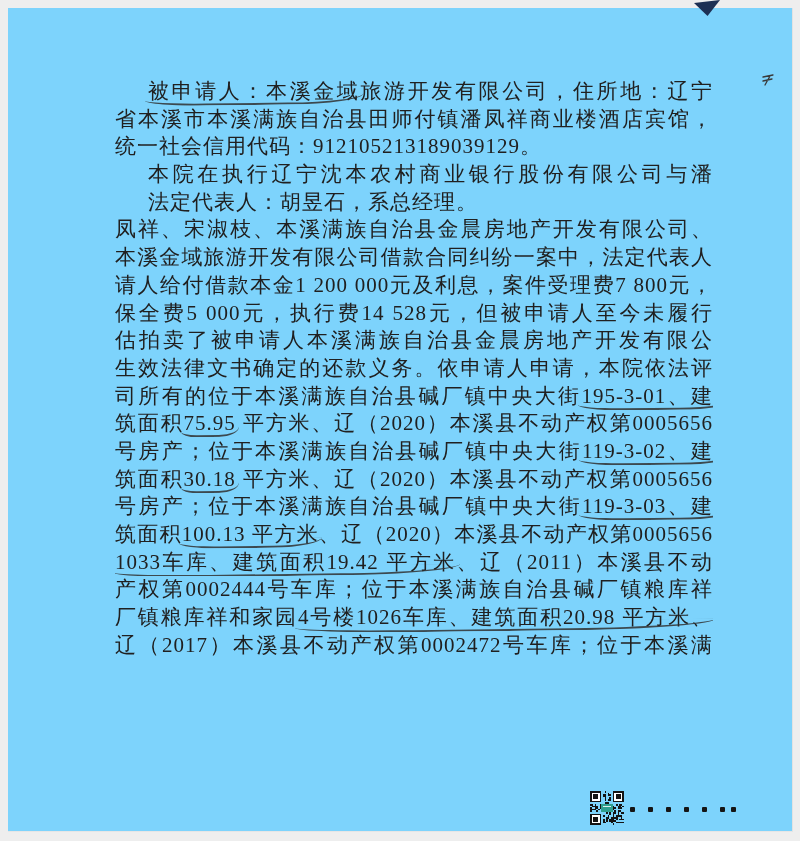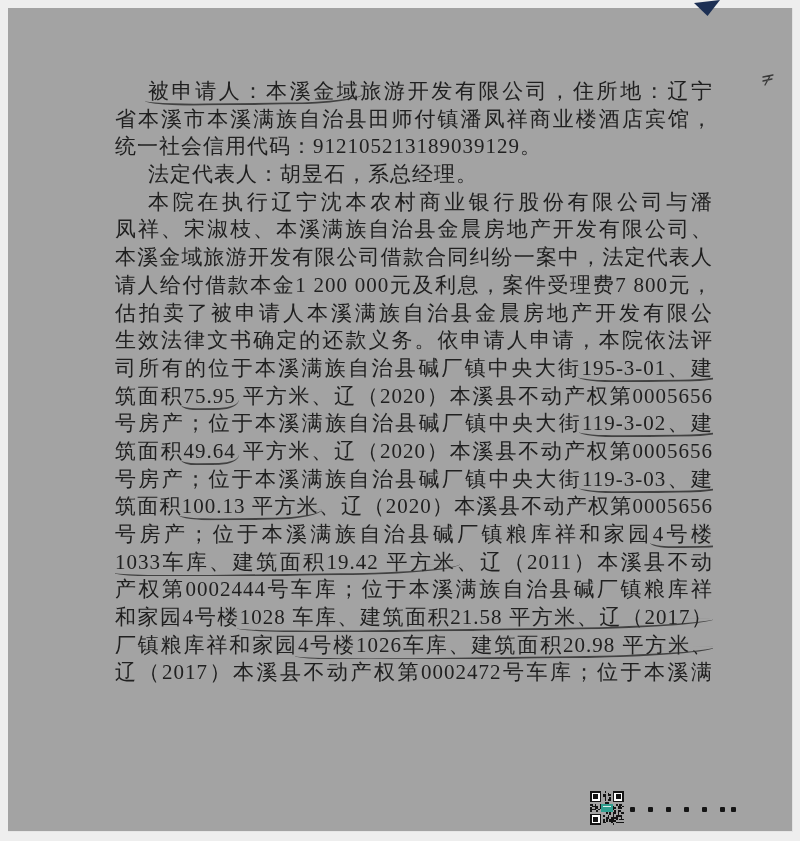--- a/index.html
+++ b/index.html
@@ -2,21 +2,21 @@
 <html><head>
 <meta charset="utf-8">
 <style>
   html,body{margin:0;padding:0;}
   .canvas{
     position:relative;width:800px;height:841px;background:#eeeeee;overflow:hidden;
     font-family:"Liberation Serif","DejaVu Serif",serif;
   }
   .paper{
     position:absolute;left:8px;top:8px;width:784px;height:823px;
-    background:#a3a3a3;border-right:1px solid #e2e2e2;border-bottom:1px solid #e6e6e6;
+    background:#7dd3fc;border-right:1px solid #e2e2e2;border-bottom:1px solid #e6e6e6;
   }
   .edge-shade{position:absolute;right:8px;top:8px;width:9px;height:823px;background:#f7f7f7;}
   .tri{
     position:absolute;left:694px;top:0;width:26px;height:16px;background:#1d3054;
     clip-path:polygon(0 18%,100% 0,52% 100%);
   }
   .pen-tick{position:absolute;left:760px;top:72px;width:16px;height:16px;}
   .doc-body{
     margin:70px 79px 0 107px;
     color:#202020;
@@ -46,37 +46,36 @@
 </head>
 <body>
 
 <div class="canvas">
   <div class="edge-shade"></div>
   <div class="paper">
     <div class="doc-body" id="doc-body">
         <div class="line j ind"><span class="pen-u">被申请人：本溪金域</span><span>旅游开发有限公司，住所地：辽宁</span></div>
         <div class="line j"><span>省本溪市本溪满族自治县田师付镇潘凤祥商业楼酒店宾馆，</span></div>
         <div class="line"><span>统一社会信用代码：912105213189039129。</span></div>
+        <div class="line j ind"><span>本院在执行辽宁沈本农村商业银行股份有限公司与潘</span></div>
         <div class="line ind"><span>法定代表人：胡昱石，系总经理。</span></div>
-        <div class="line j ind"><span>本院在执行辽宁沈本农村商业银行股份有限公司与潘</span></div>
         <div class="line j"><span>凤祥、宋淑枝、本溪满族自治县金晨房地产开发有限公司、</span></div>
         <div class="line j"><span>本溪金域旅游开发有限公司借款合同纠纷一案中，法定代表人</span></div>
         <div class="line j"><span>请人给付借款本金1 200 000元及利息，案件受理费7 800元，</span></div>
+        <div class="line j"><span>保全费5 000元，执行费14 528元，但被申请人至今未履行</span></div>
         <div class="line j"><span>估拍卖了被申请人本溪满族自治县金晨房地产开发有限公</span></div>
         <div class="line j"><span>生效法律文书确定的还款义务。依申请人申请，本院依法评</span></div>
         <div class="line j"><span>司所有的位于本溪满族自治县碱厂镇中央大街</span><span class="pen-u tail">195-3-01、建</span></div>
         <div class="line j"><span>筑面积</span><span class="pen-u">75.95</span><span> 平方米、辽（2020）本溪县不动产权第0005656</span></div>
         <div class="line j"><span>号房产；位于本溪满族自治县碱厂镇中央大街</span><span class="pen-u tail">119-3-02、建</span></div>
-        <div class="line j"><span>筑面积</span><span class="pen-u">49.64</span><span> 平方米、辽（2020）本溪县不动产权第0005656</span></div>
+        <div class="line j"><span>筑面积</span><span class="pen-u">30.18</span><span> 平方米、辽（2020）本溪县不动产权第0005656</span></div>
         <div class="line j"><span>号房产；位于本溪满族自治县碱厂镇中央大街</span><span class="pen-u tail">119-3-03、建</span></div>
         <div class="line j"><span>筑面积</span><span class="pen-u">100.13 平方米</span><span>、辽（2020）本溪县不动产权第0005656</span></div>
-        <div class="line j"><span>号房产；位于本溪满族自治县碱厂镇粮库祥和家园</span><span class="pen-u tail">4号楼</span></div>
         <div class="line j"><span class="pen-u">1033车库、建筑面积19.42 平方米</span><span>、辽（2011）本溪县不动</span></div>
         <div class="line j"><span>产权第0002444号车库；位于本溪满族自治县碱厂镇粮库祥</span></div>
-        <div class="line j"><span>和家园4号楼</span><span class="pen-u">1028 车库、建筑面积21.58 平方米、辽（2017）</span></div>
         <div class="line j"><span>厂镇粮库祥和家园</span><span class="pen-u">4号楼1026车库、建筑面积20.98 平方米、</span></div>
         <div class="line j"><span>辽（2017）本溪县不动产权第0002472号车库；位于本溪满</span></div>
       </div>
   </div>
   <div class="tri"></div>
   <svg class="pen-tick" viewBox="0 0 16 16">
     <path d="M3 5 L13 3 M3 9 L12 7 M10 4 L5 13" stroke="#3a3a3a" stroke-width="1.3" fill="none" stroke-linecap="round"></path>
   </svg>
   <svg class="qr" id="qr" viewBox="0 0 21 21" shape-rendering="crispEdges">
       <g fill="#141414">

